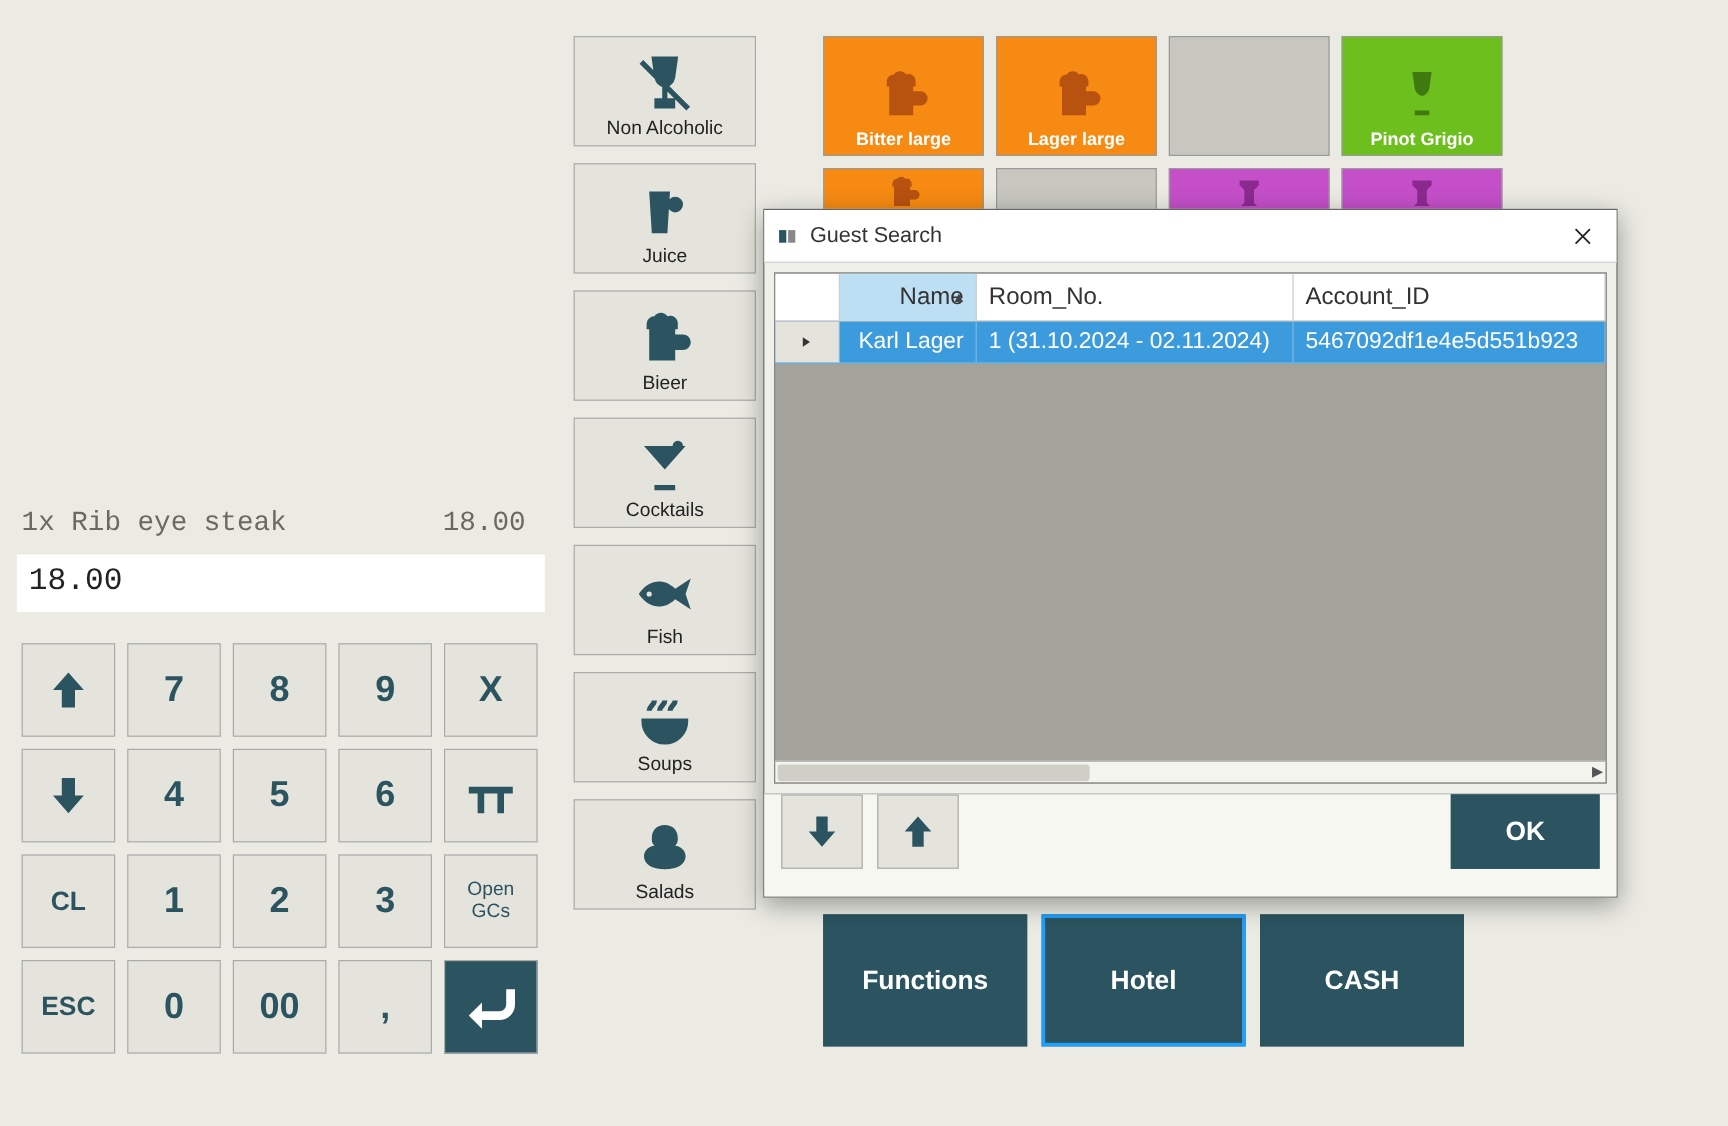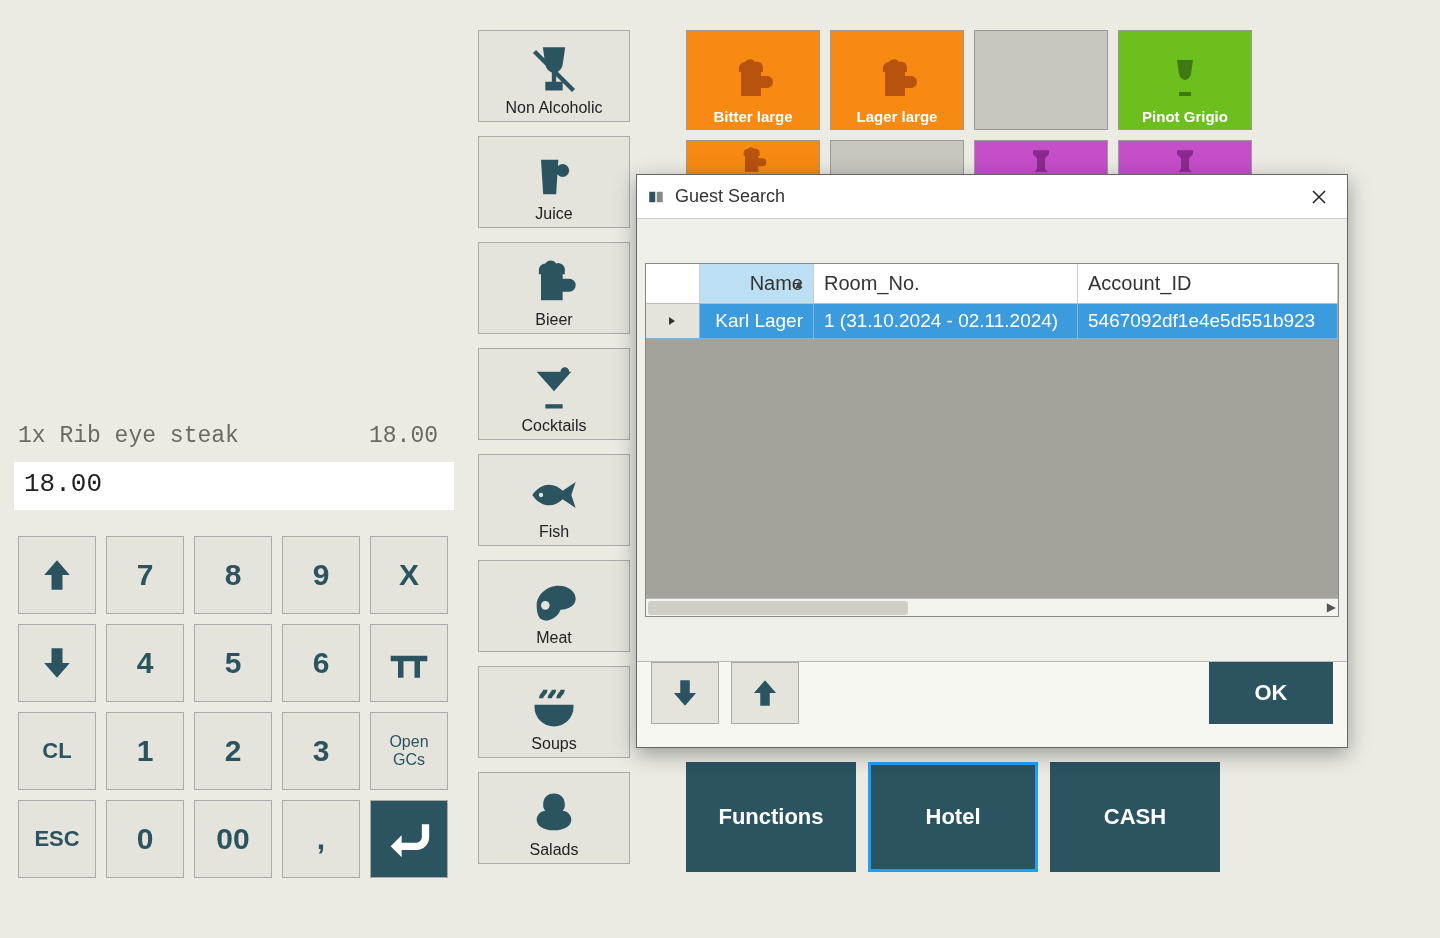--- a/index.html
+++ b/index.html
@@ -139,21 +139,20 @@
     position: absolute;
     left: 636px;
     top: 174px;
     width: 712px;
     height: 574px;
     background: #f0f0ea;
     border: 1px solid #666;
     box-shadow: 0 6px 20px rgba(0,0,0,.35);
     display: flex;
     flex-direction: column;
-    gap: 36px;
   }
   .dialog-titlebar {
     height: 44px;
     background: #fff;
     border-bottom: 1px solid #ccc;
     display: flex;
     align-items: center;
     padding: 0 10px;
   }
   .dialog-titlebar .dlg-icon { width:18px; height:18px; margin-right:10px; }
@@ -358,26 +357,20 @@
     <svg viewBox="0 0 24 24">
         <use href="#i-cocktail"></use>
       </svg>
     <span class="cat-label">Cocktails</span>
   </div>
   <div class="cat-btn">
     <svg viewBox="0 0 24 24">
         <use href="#i-fish"></use>
       </svg>
     <span class="cat-label">Fish</span>
-  </div>
-  <div class="cat-btn">
-    <svg viewBox="0 0 24 24">
-        <use href="#i-meat"></use>
-      </svg>
-    <span class="cat-label">Meat</span>
   </div>
   <div class="cat-btn">
     <svg viewBox="0 0 24 24">
         <use href="#i-soup"></use>
       </svg>
     <span class="cat-label">Soups</span>
   </div>
   <div class="cat-btn">
     <svg viewBox="0 0 24 24">
         <use href="#i-salad"></use>

